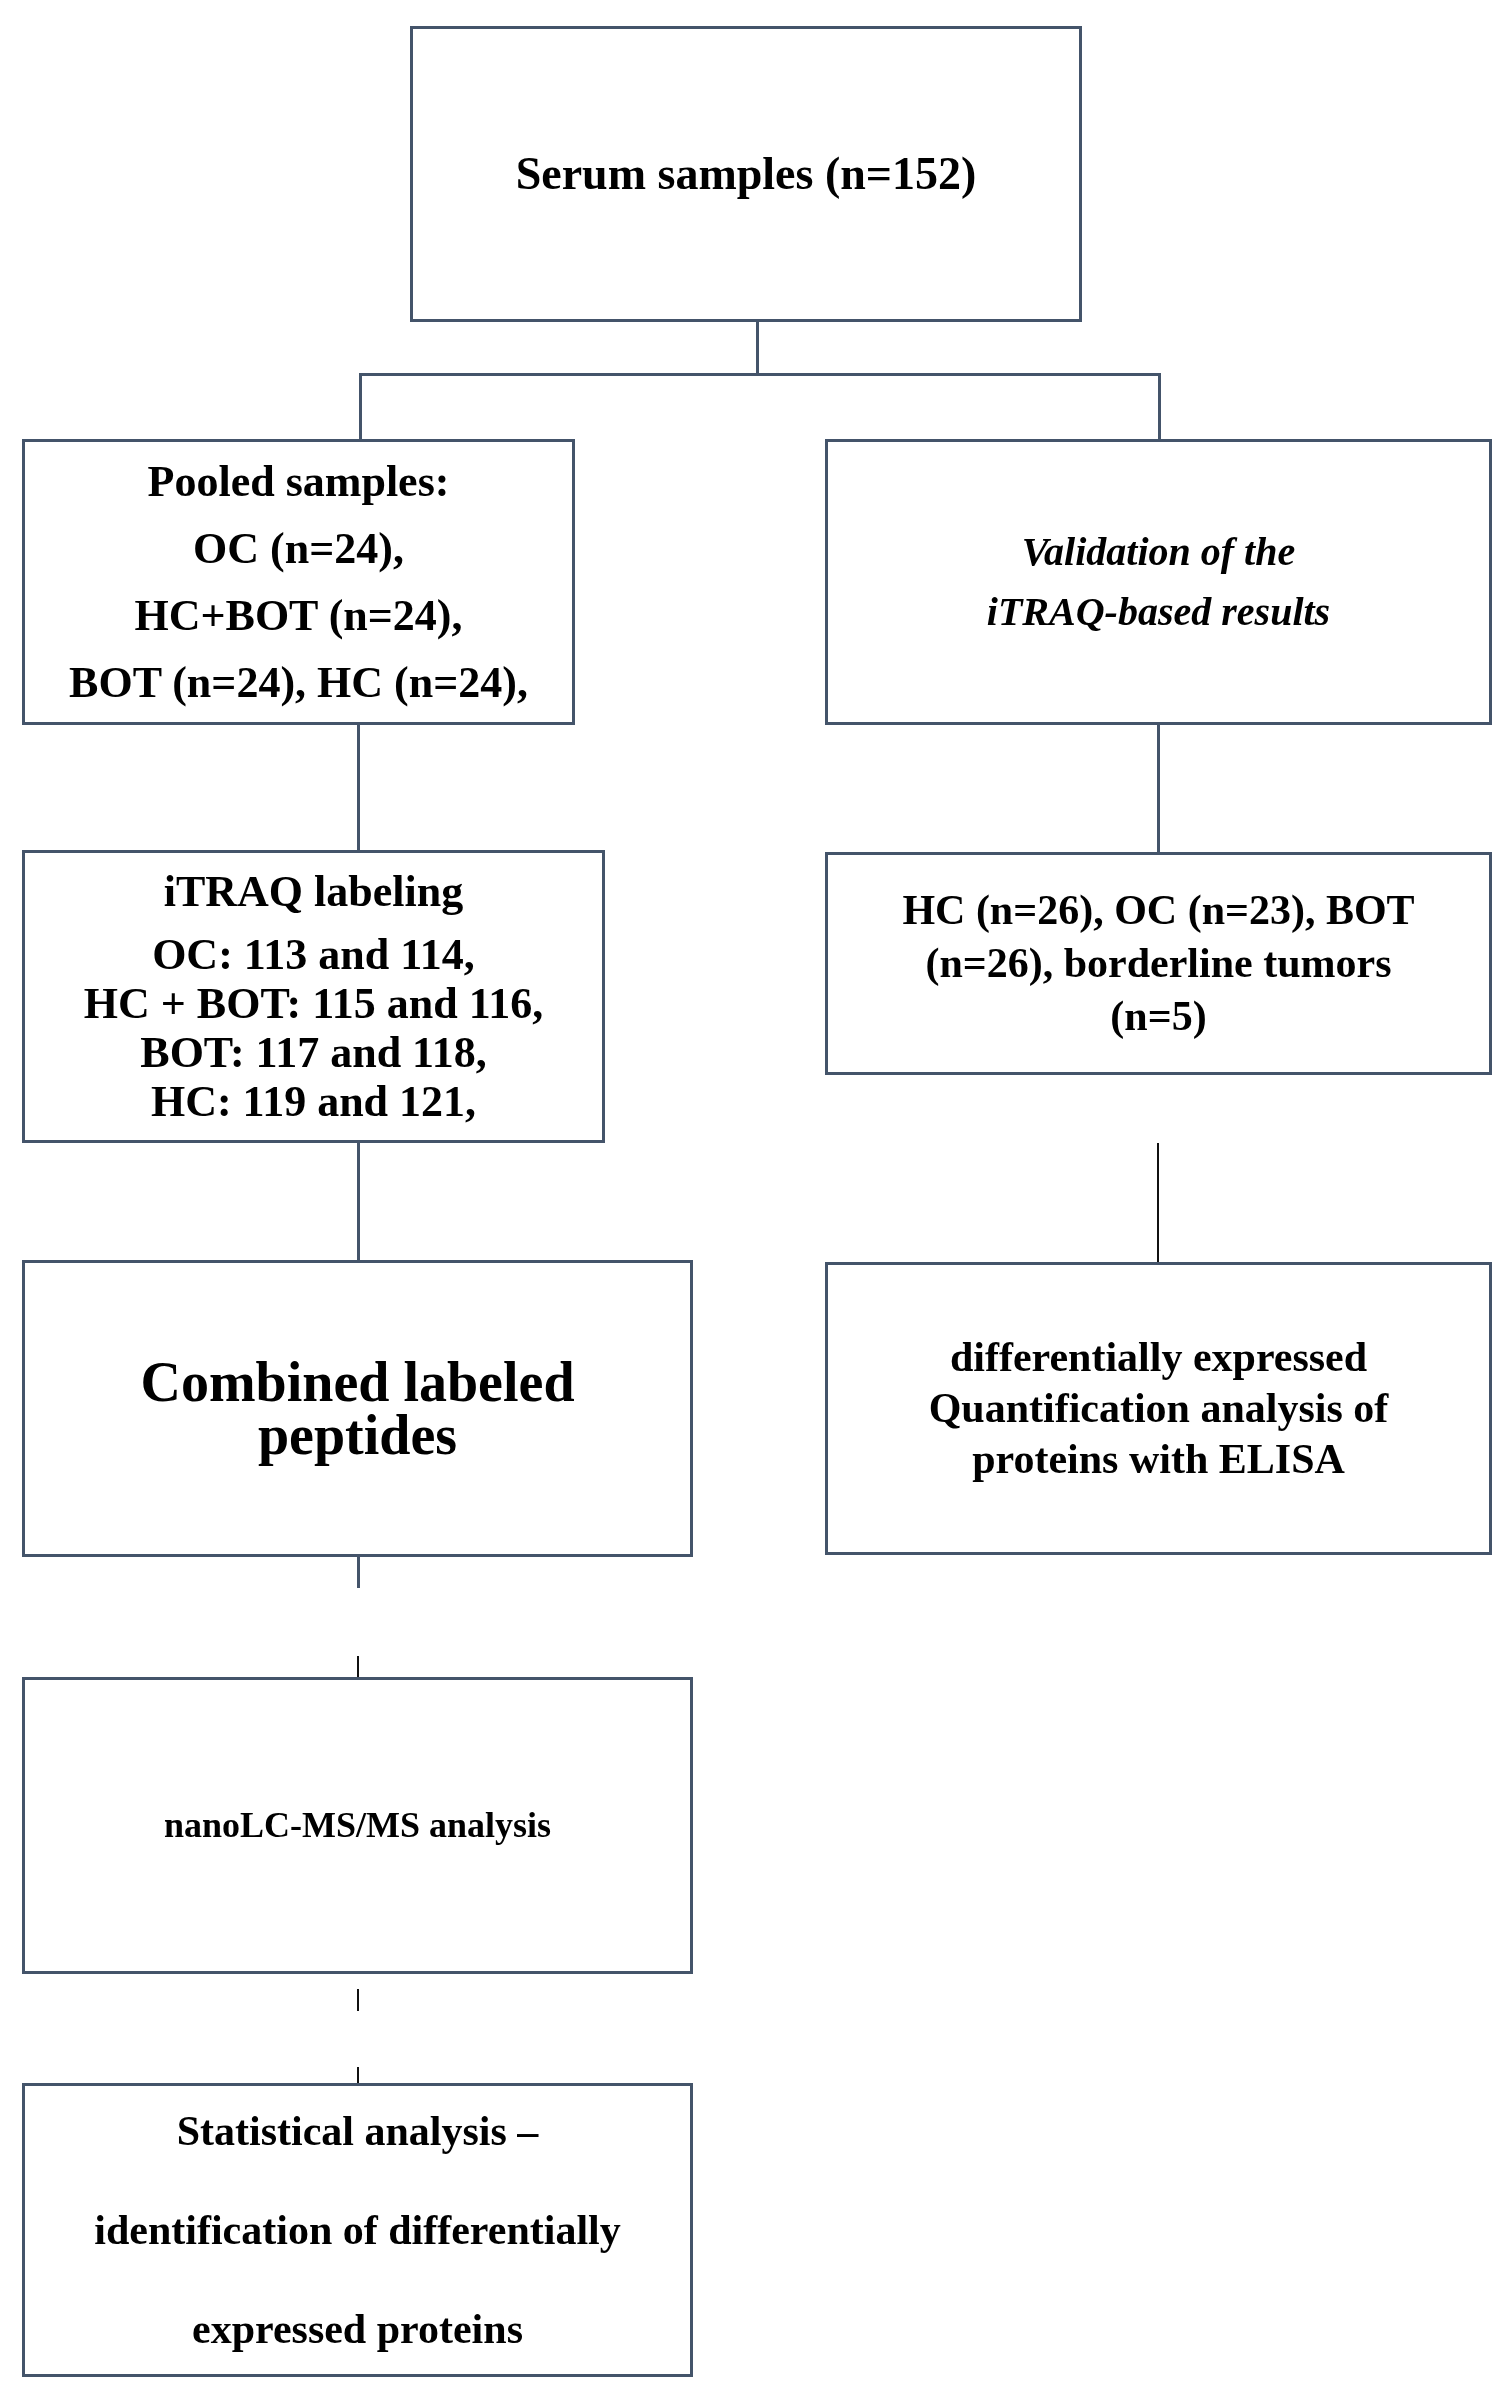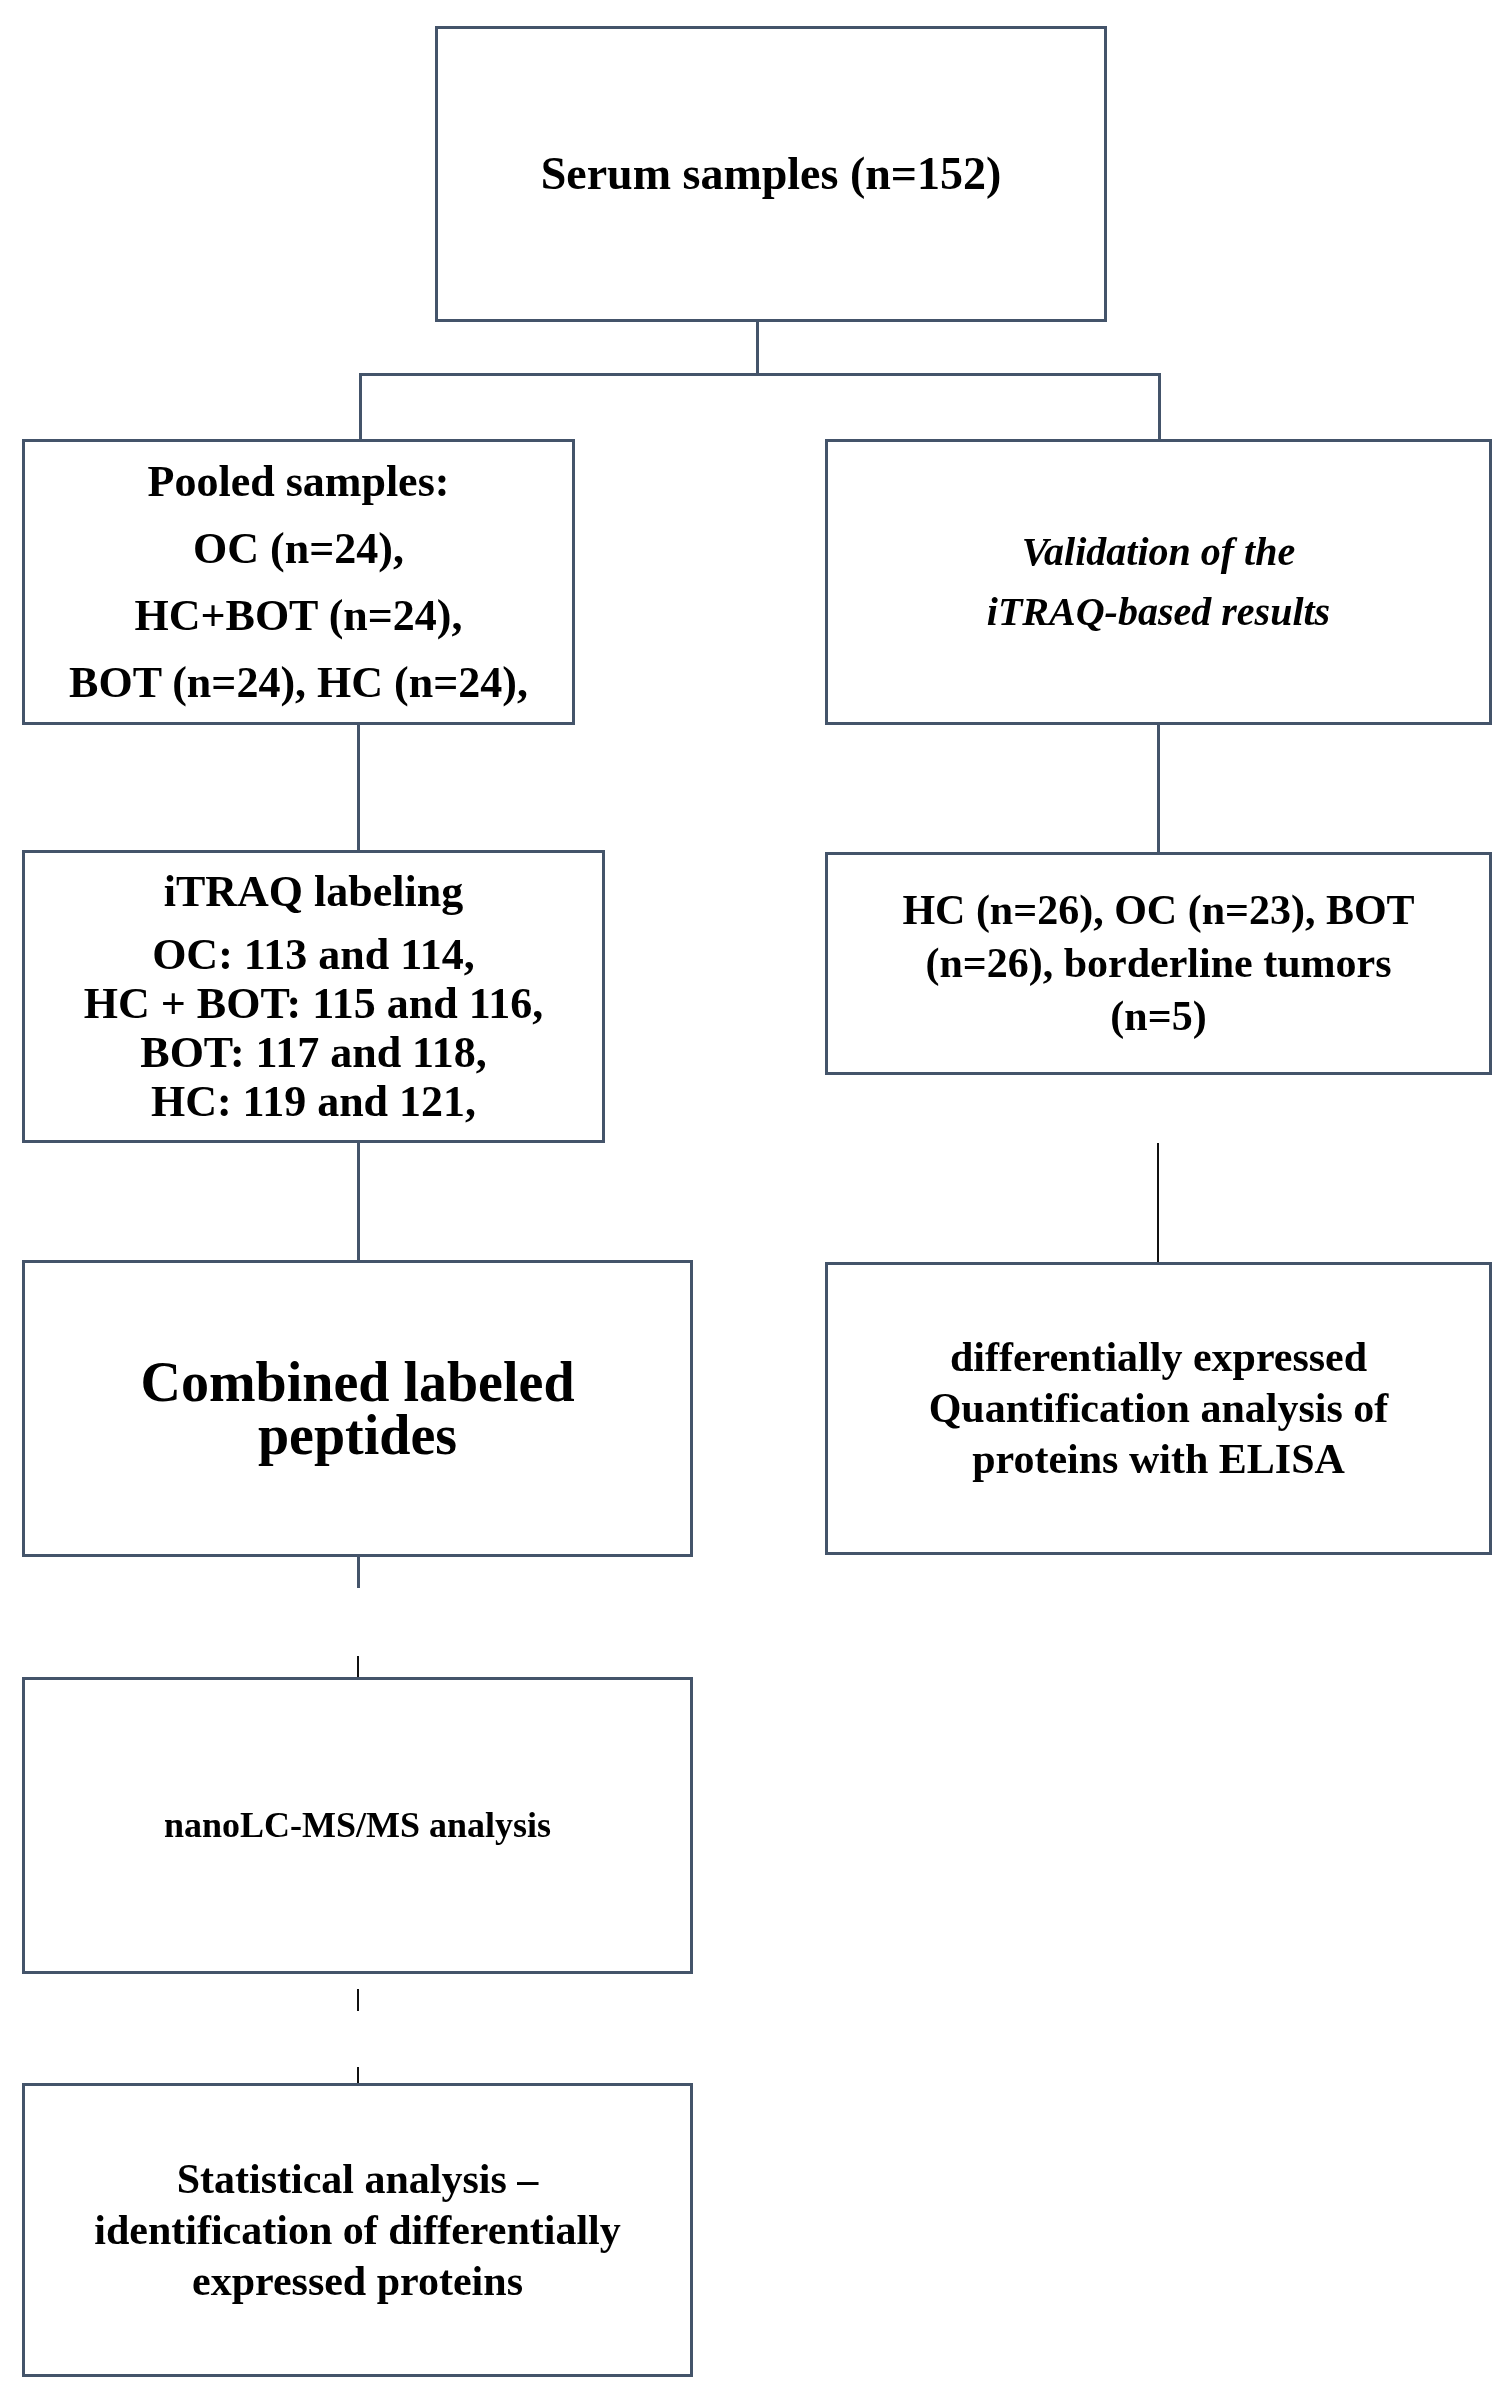--- a/index.html
+++ b/index.html
@@ -45,28 +45,28 @@
   
   .n-serum   { font-size: 46px; line-height: 55px; }
   .n-pooled  { font-size: 44px; line-height: 67px; }
   .n-valid   { font-size: 40px; line-height: 60px; font-style: italic; }
   .n-itraq   { font-size: 44px; line-height: 49px; }
   .n-itraq .heading { margin-bottom: 14.6px; }
   .n-cohort  { font-size: 42px; line-height: 53px; }
   .n-combined{ font-size: 56px; line-height: 53px; }
   .n-quant   { font-size: 42px; line-height: 51px; }
   .n-nanolc  { font-size: 36px; line-height: 53px; }
-  .n-stat    { font-size: 42px; line-height: 51px; }
+  .n-stat    { font-size: 42px; line-height: 51px; gap: 48px; }
 </style>
 </head>
 <body>
 
 <div class="canvas">
 
-  <div class="box n-serum" style="left:435px; top:25.6px; width:672px; height:296px;">
+  <div class="box n-serum" style="left:410px; top:25.6px; width:672px; height:296px;">
     <div>Serum samples (n=152)</div>
   </div>
 
   <div class="connector" style="left:756px; top:322px; width:2.7px; height:51px;"></div>
   <div class="connector" style="left:359px; top:373px; width:802px; height:2.7px;"></div>
   <div class="connector" style="left:359px; top:373px; width:2.7px; height:66px;"></div>
   <div class="connector" style="left:1158px; top:373px; width:2.7px; height:66px;"></div>
 
   <div class="box n-pooled" style="left:22px; top:439px; width:553px; height:286px;">
     <div>Pooled samples:</div>

